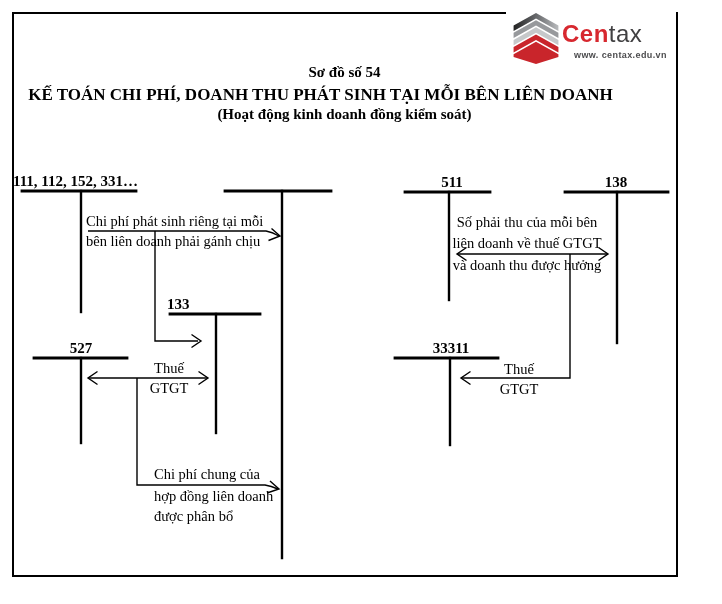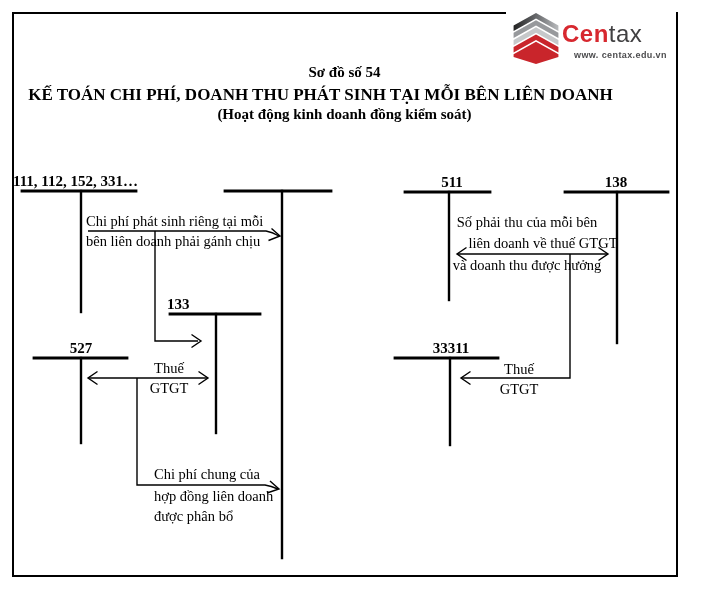--- a/index.html
+++ b/index.html
@@ -120,21 +120,21 @@
   <div class="txt ann" style="left:86px;top:233px;">bên liên doanh phải gánh chịu</div>
 
   <div class="txt ann center" style="left:138px;top:360px;width:62px;">Thuế</div>
   <div class="txt ann center" style="left:138px;top:380px;width:62px;">GTGT</div>
 
   <div class="txt ann" style="left:154px;top:466px;">Chi phí chung của</div>
   <div class="txt ann" style="left:154px;top:488px;text-align:center;">hợp đồng liên doanh</div>
   <div class="txt ann" style="left:154px;top:508px;">được phân bổ</div>
 
   <div class="txt ann center" style="left:446px;top:214px;width:162px;">Số phải thu của mỗi bên</div>
-  <div class="txt ann center" style="left:462px;top:235px;width:162px;">liên doanh về thuế GTGT</div>
+  <div class="txt ann center" style="left:446px;top:235px;width:162px;">liên doanh về thuế GTGT</div>
   <div class="txt ann center" style="left:446px;top:257px;width:162px;">và doanh thu được hưởng</div>
 
   <div class="txt ann center" style="left:487px;top:361px;width:64px;">Thuế</div>
   <div class="txt ann center" style="left:487px;top:381px;width:64px;">GTGT</div>
 
   <div class="logo">
     <svg class="logo-mark" width="48" height="52" viewBox="0 0 52 58">
       <defs>
         <linearGradient id="lg1" x1="0" y1="0" x2="1" y2="0">
           <stop offset="0" stop-color="#232323"></stop>

